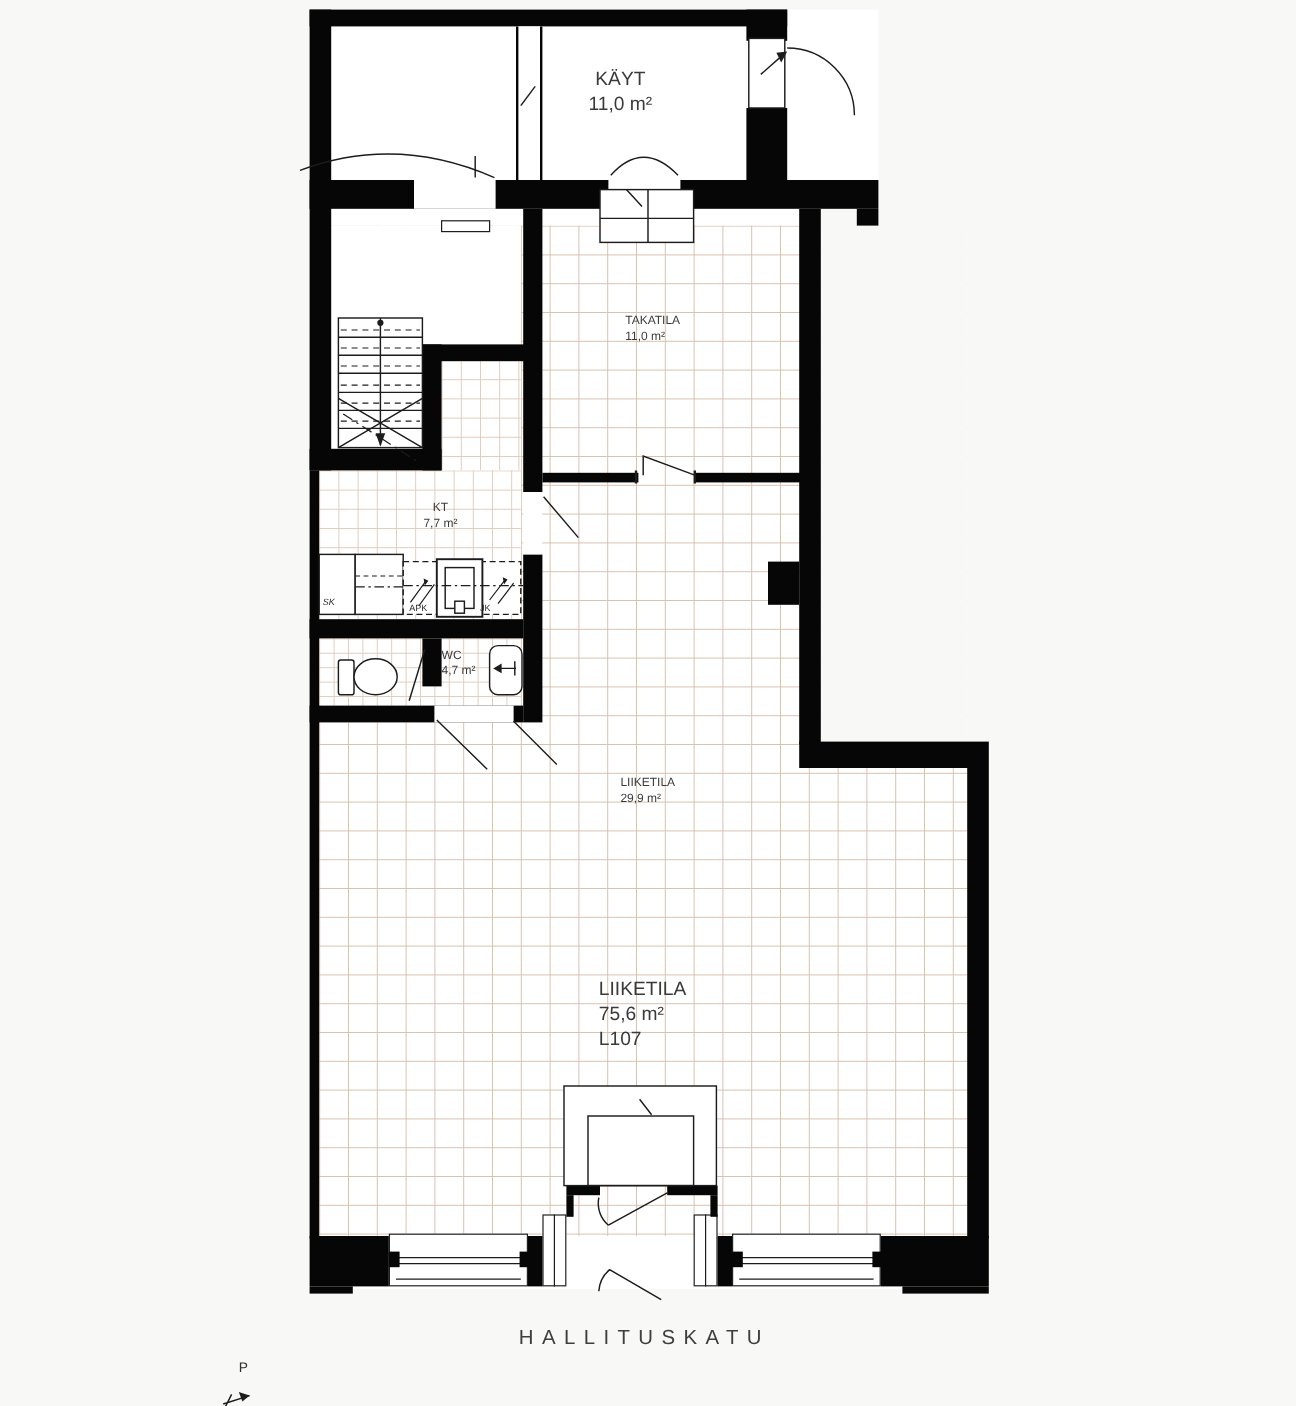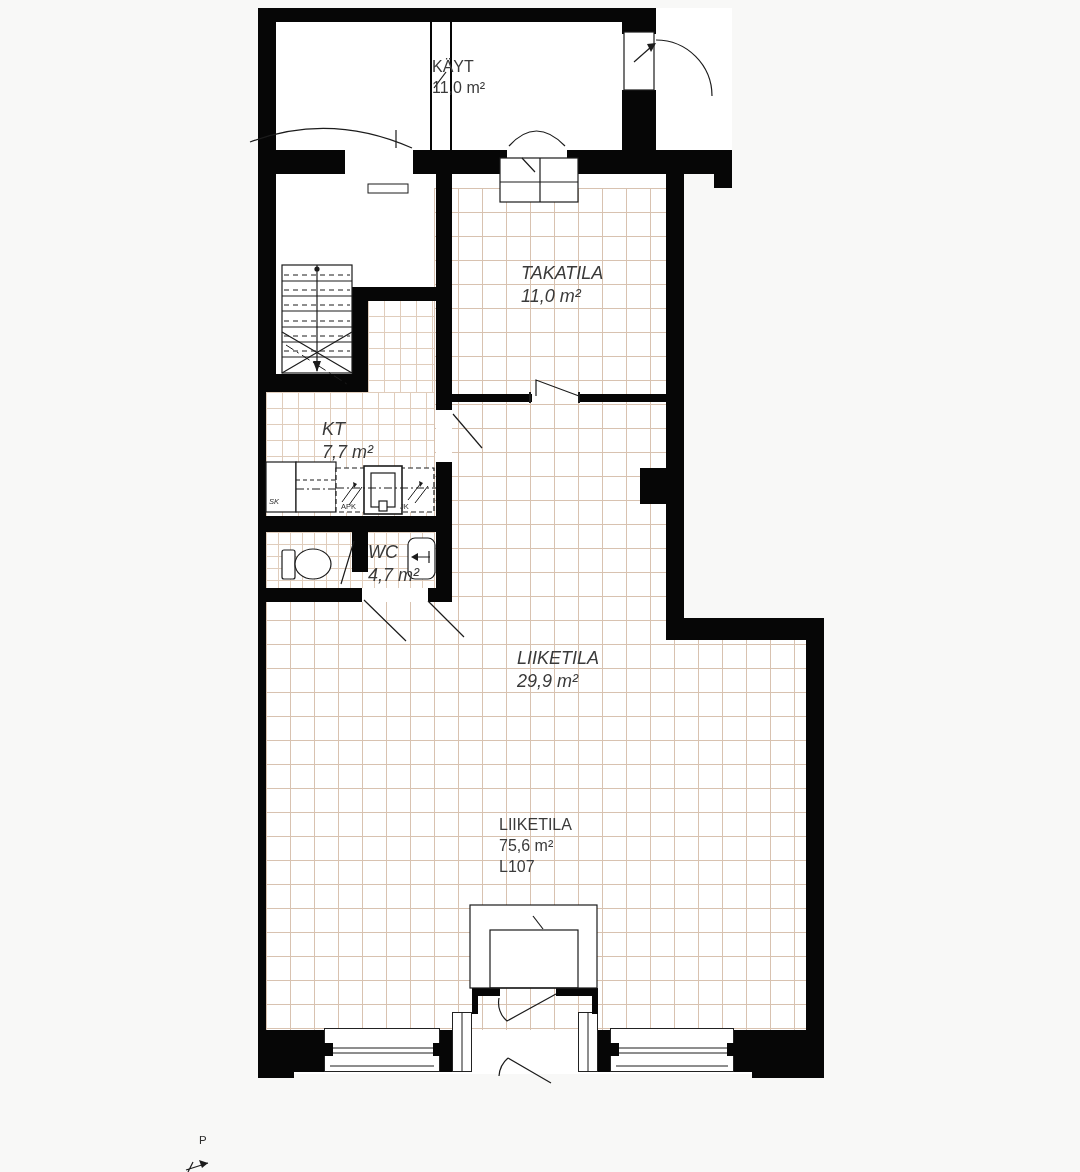--- a/index.html
+++ b/index.html
@@ -29,24 +29,24 @@
   .tile12{position:absolute;background-color:var(--floor);
     background-image:linear-gradient(to right,var(--tile-fine) 1px,transparent 1px),
                      linear-gradient(to bottom,var(--tile-fine) 1px,transparent 1px);
     background-size:12px 12px;}
   .cover{position:absolute;background:var(--floor);}
   .cover-bg{position:absolute;background:var(--bg);}
   .winbox{position:absolute;background:var(--floor);border:1.5px solid #222;box-sizing:border-box;}
   .divider{position:absolute;background:var(--floor);border-left:2.5px solid var(--wall);border-right:2.5px solid var(--wall);box-sizing:border-box;}
   svg.overlay{position:absolute;left:0;top:0;pointer-events:none;}
   .label{position:absolute;color:var(--ink);line-height:1.28;}
-  .lab-s{font-size:18px;font-style:italic;}
+  .lab-s{font-size:10px;}
   .lab-m{font-size:16px;line-height:1.32;}
   .lab-tiny{font-size:7.5px;color:#2c2c2c;}
-  .center{}
+  .center{text-align:center;}
   .street{font-size:17px;letter-spacing:7px;color:#3f3f3f;text-align:center;}
   .north{font-size:11.5px;color:#2e2e2e;}
 </style>
 </head>
 <body>
 
 <div class="plan">
 
   <div class="abs white" style="left:258px;top:8px;width:474px;height:166px;"></div>
   <div class="abs white" style="left:258px;top:174px;width:424px;height:446px;"></div>
@@ -233,15 +233,16 @@
   <div class="label lab-m" style="left:499px;top:814px;">
     <div>LIIKETILA</div>
     <div>75,6 m²</div>
     <div>L107</div>
   </div>
 
   <div class="label lab-tiny" style="left:269px;top:497px;font-style:italic;">SK</div>
   <div class="label lab-tiny" style="left:341px;top:502px;">APK</div>
   <div class="label lab-tiny" style="left:400px;top:502px;">JK</div>
 
+  <div class="label street" style="left:287px;top:1104px;width:500px;">HALLITUSKATU</div>
   <div class="label north" style="left:199px;top:1133px;">P</div>
 
 </div>
 
 </body></html>

